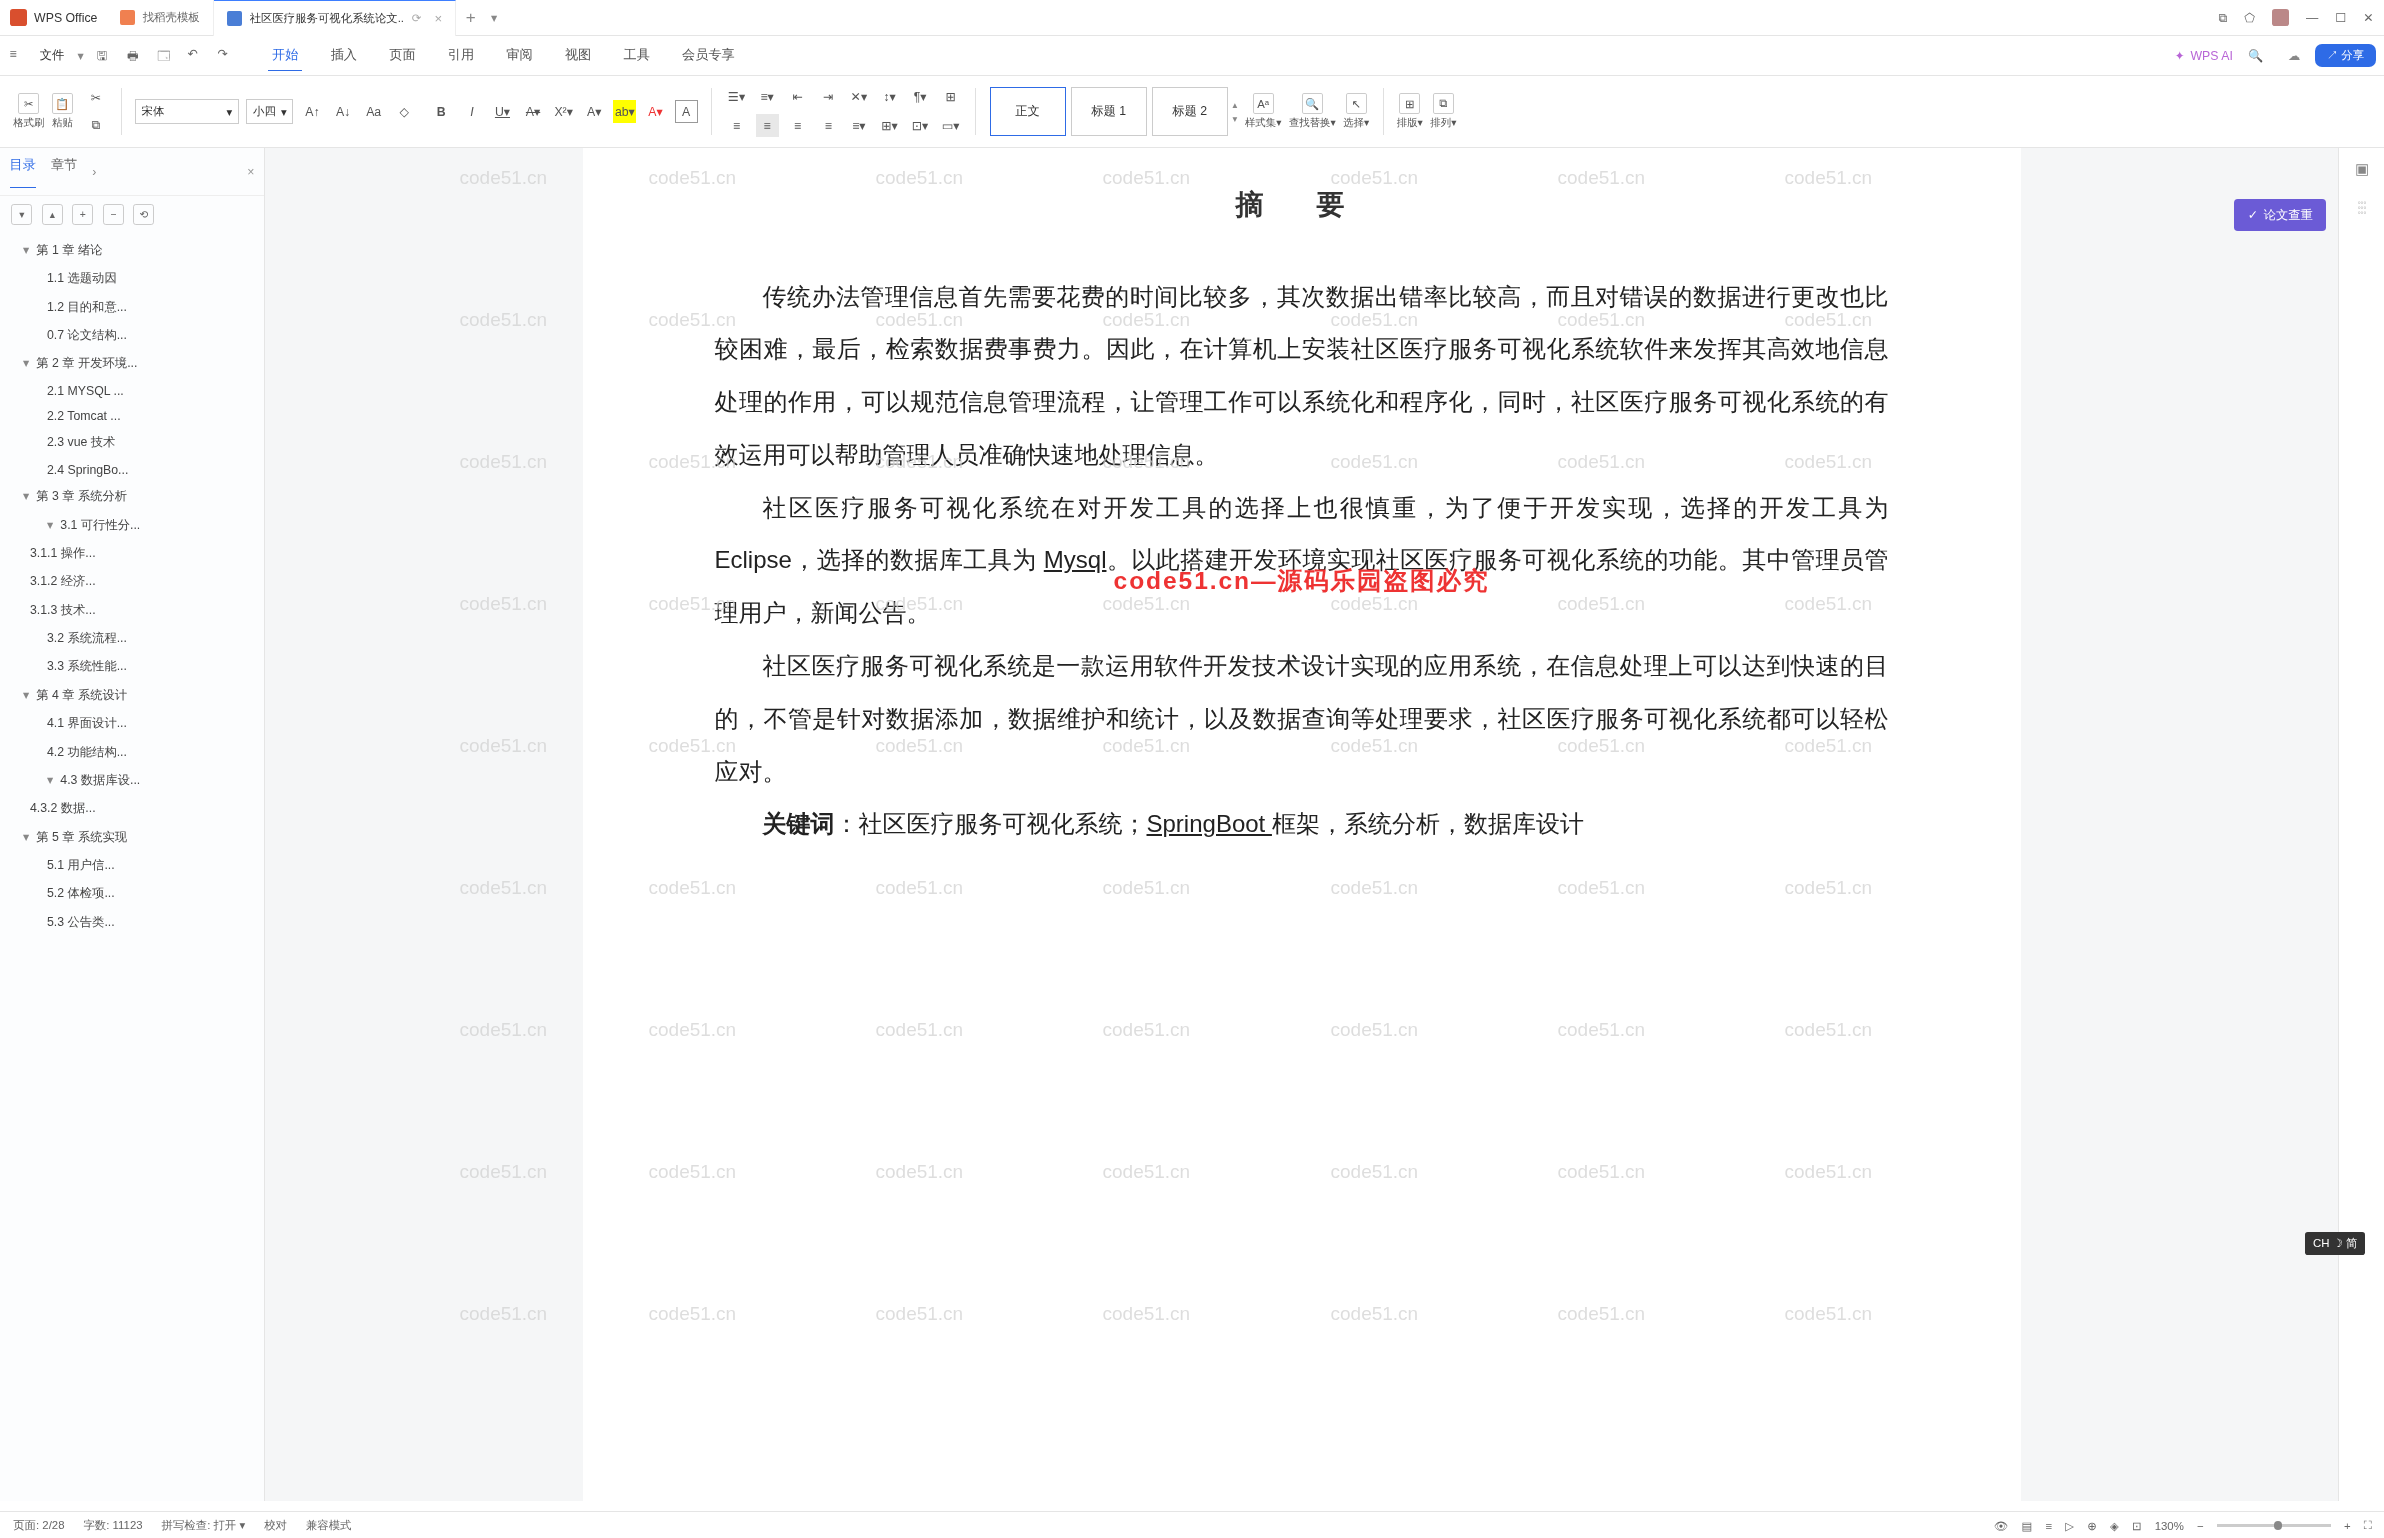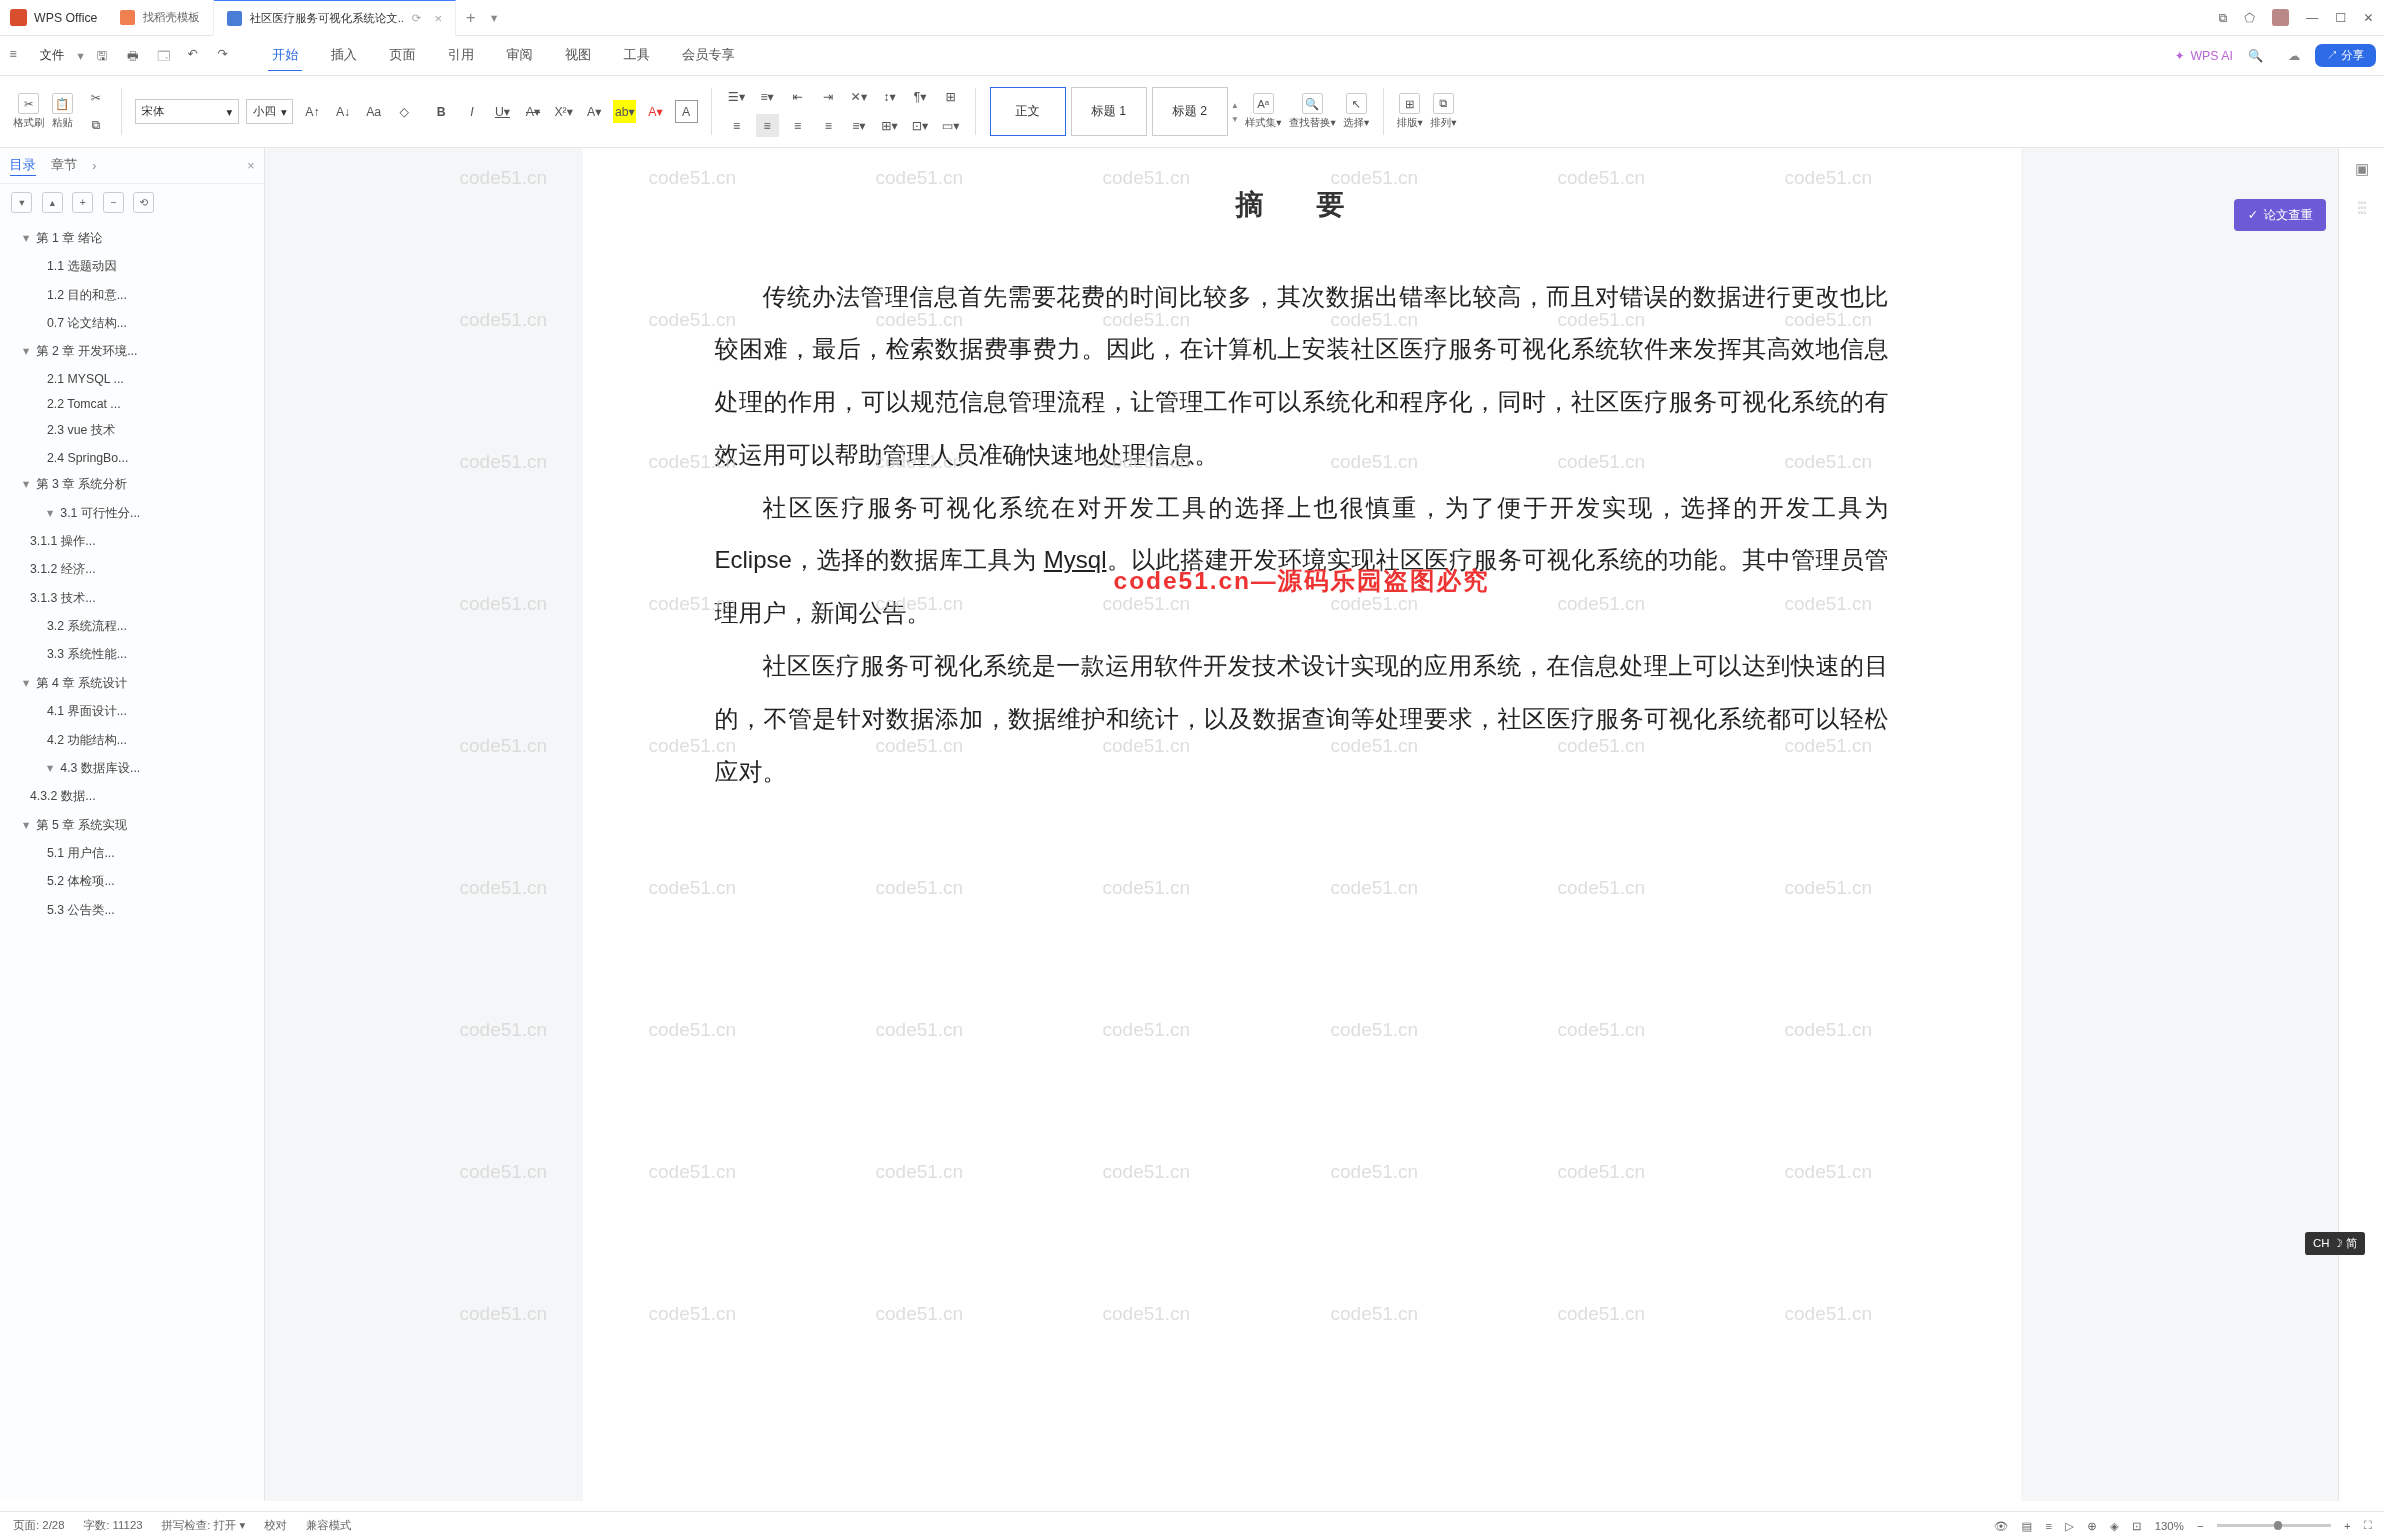--- a/index.html
+++ b/index.html
@@ -32,21 +32,21 @@
 .font-sel.name{width:104px}
 .font-sel.size{width:47px}
 .small-btn{width:23px;height:23px;display:flex;align-items:center;justify-content:center;color:#555;font-size:12.3px;cursor:pointer}
 .divider{width:0.9px;height:47px;background:#e0e0e0;margin:0 5.7px}
 .style-gallery{display:flex;gap:5px;align-items:center}
 .style-item{width:76px;height:49px;border:0.9px solid #ccc;display:flex;align-items:center;justify-content:center;font-size:12.3px;cursor:pointer}
 .style-item.sel{border:1.4px solid #2e6be6}
 .main{display:flex;height:1353px}
 .sidebar{width:265px;border-right:0.9px solid #e5e5e5;display:flex;flex-direction:column;background:#fcfdfe}
 .sb-tabs{display:flex;align-items:center;padding:7.6px 9.5px;gap:15px;border-bottom:0.9px solid #eee}
-.sb-tab{font-size:13.2px;color:#666;padding-bottom:1px;cursor:pointer}
+.sb-tab{font-size:13.2px;color:#666;padding-bottom:13px;cursor:pointer}
 .sb-tab.active{color:#2e6be6;border-bottom:1.9px solid #2e6be6}
 .sb-tab-x{margin-left:auto;color:#999}
 .sb-tools{display:flex;gap:9.5px;padding:7.6px 11.4px}
 .sb-tool{width:21px;height:21px;border:0.9px solid #ccc;border-radius:2.8px;display:flex;align-items:center;justify-content:center;color:#666;font-size:10.4px;cursor:pointer}
 .toc{flex:1;overflow:auto;padding:3.8px 0}
 .toc-item{padding:5.7px 9.5px;font-size:12.3px;color:#444;cursor:pointer;white-space:nowrap;overflow:hidden;text-overflow:ellipsis}
 .toc-item.l1{padding-left:23px}
 .toc-item.l2{padding-left:47px}
 .toc-item.l3{padding-left:30px}
 .toc-caret{color:#888;margin-right:3.8px;display:inline-block;width:9.5px}
@@ -271,20 +271,21 @@
       </div>
   </div>
 
   <div class="canvas">
     <div class="page">
       <div class="wm-red">code51.cn—源码乐园盗图必究</div>
       <h2 class="doc-title">摘 要</h2>
       <p class="doc-p">传统办法管理信息首先需要花费的时间比较多，其次数据出错率比较高，而且对错误的数据进行更改也比较困难，最后，检索数据费事费力。因此，在计算机上安装社区医疗服务可视化系统软件来发挥其高效地信息处理的作用，可以规范信息管理流程，让管理工作可以系统化和程序化，同时，社区医疗服务可视化系统的有效运用可以帮助管理人员准确快速地处理信息。</p>
       <p class="doc-p"><span>社区医疗服务可视化系统在对开发工具的选择上也很慎重，为了便于开发实现，选择的开发工具为 Eclipse，选择的数据库工具为 </span><span class="underline">Mysql</span><span>。以此搭建开发环境实现社区医疗服务可视化系统的功能。其中管理员管理用户，新闻公告。</span></p>
       <p class="doc-p">社区医疗服务可视化系统是一款运用软件开发技术设计实现的应用系统，在信息处理上可以达到快速的目的，不管是针对数据添加，数据维护和统计，以及数据查询等处理要求，社区医疗服务可视化系统都可以轻松应对。</p>
+      <p class="doc-p"><span class="kw">关键词</span><span>：社区医疗服务可视化系统；</span><span class="underline">SpringBoot </span><span>框架，系统分析，数据库设计</span></p>
       <div id="wm-container">
           <span class="watermark" style="left: -123px; top: 19px;">code51.cn</span>
           <span class="watermark" style="left: 66px; top: 19px;">code51.cn</span>
           <span class="watermark" style="left: 293px; top: 19px;">code51.cn</span>
           <span class="watermark" style="left: 520px; top: 19px;">code51.cn</span>
           <span class="watermark" style="left: 748px; top: 19px;">code51.cn</span>
           <span class="watermark" style="left: 975px; top: 19px;">code51.cn</span>
           <span class="watermark" style="left: 1202px; top: 19px;">code51.cn</span>
           <span class="watermark" style="left: -123px; top: 161px;">code51.cn</span>
           <span class="watermark" style="left: 66px; top: 161px;">code51.cn</span>

